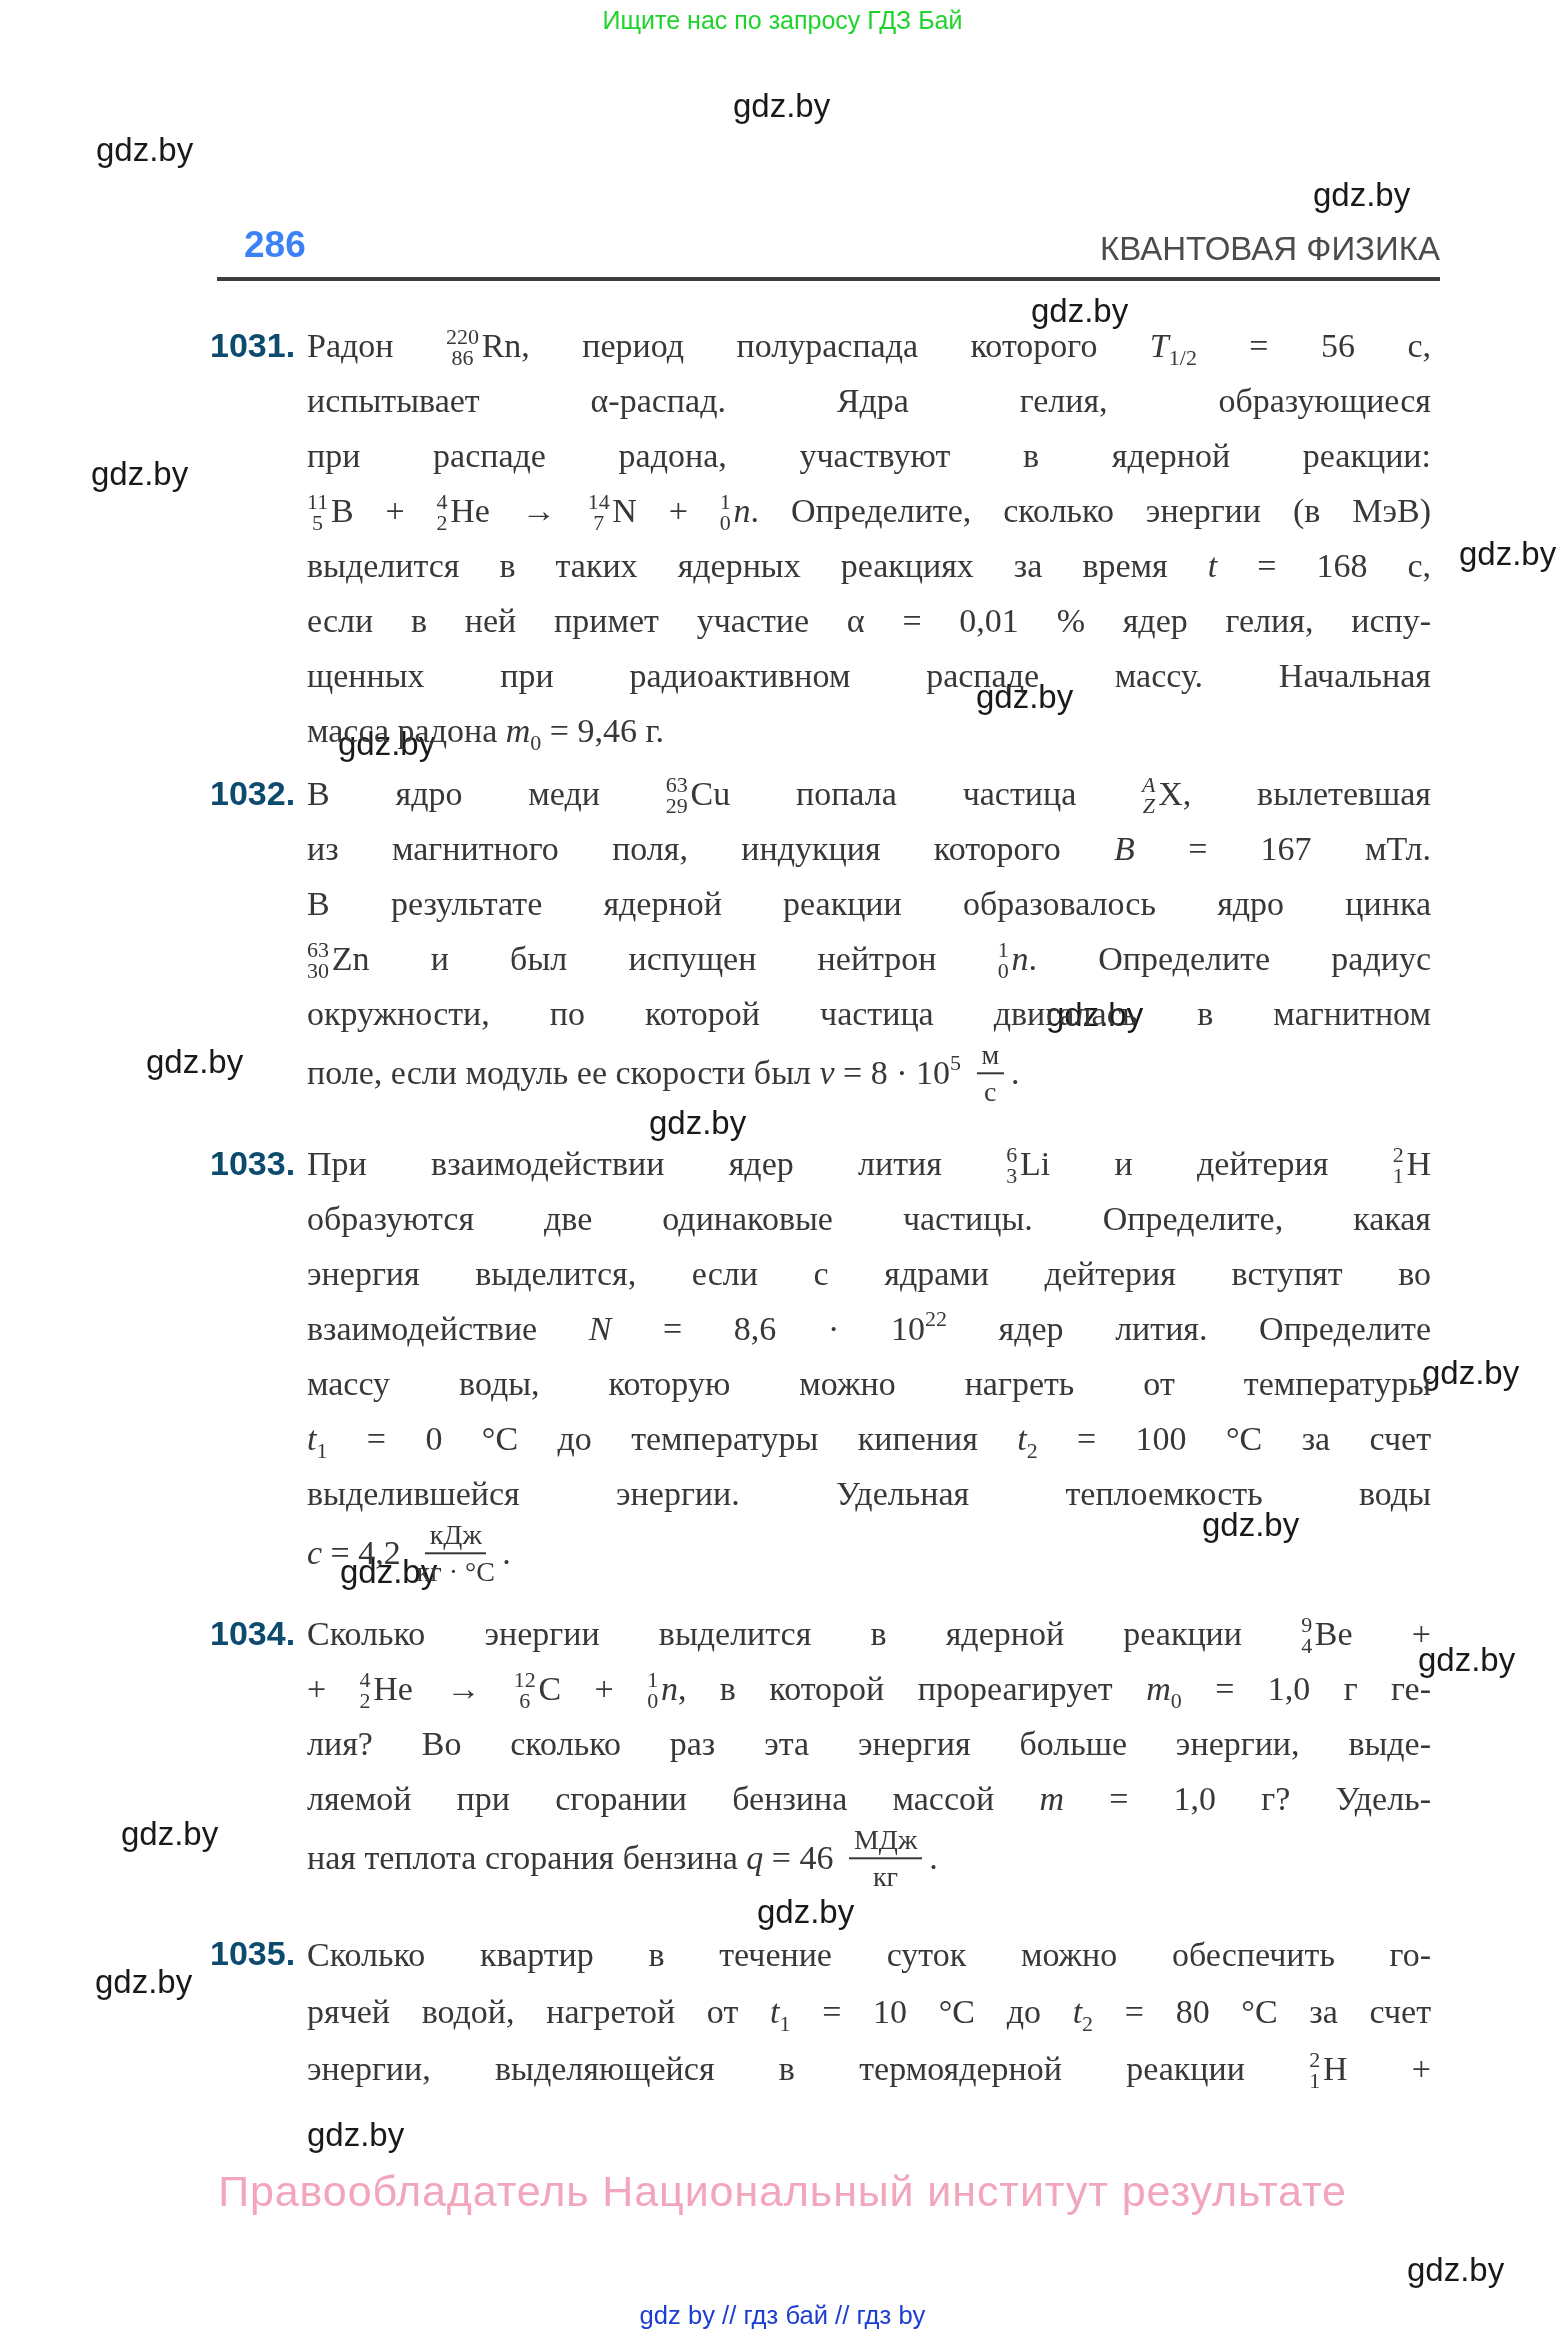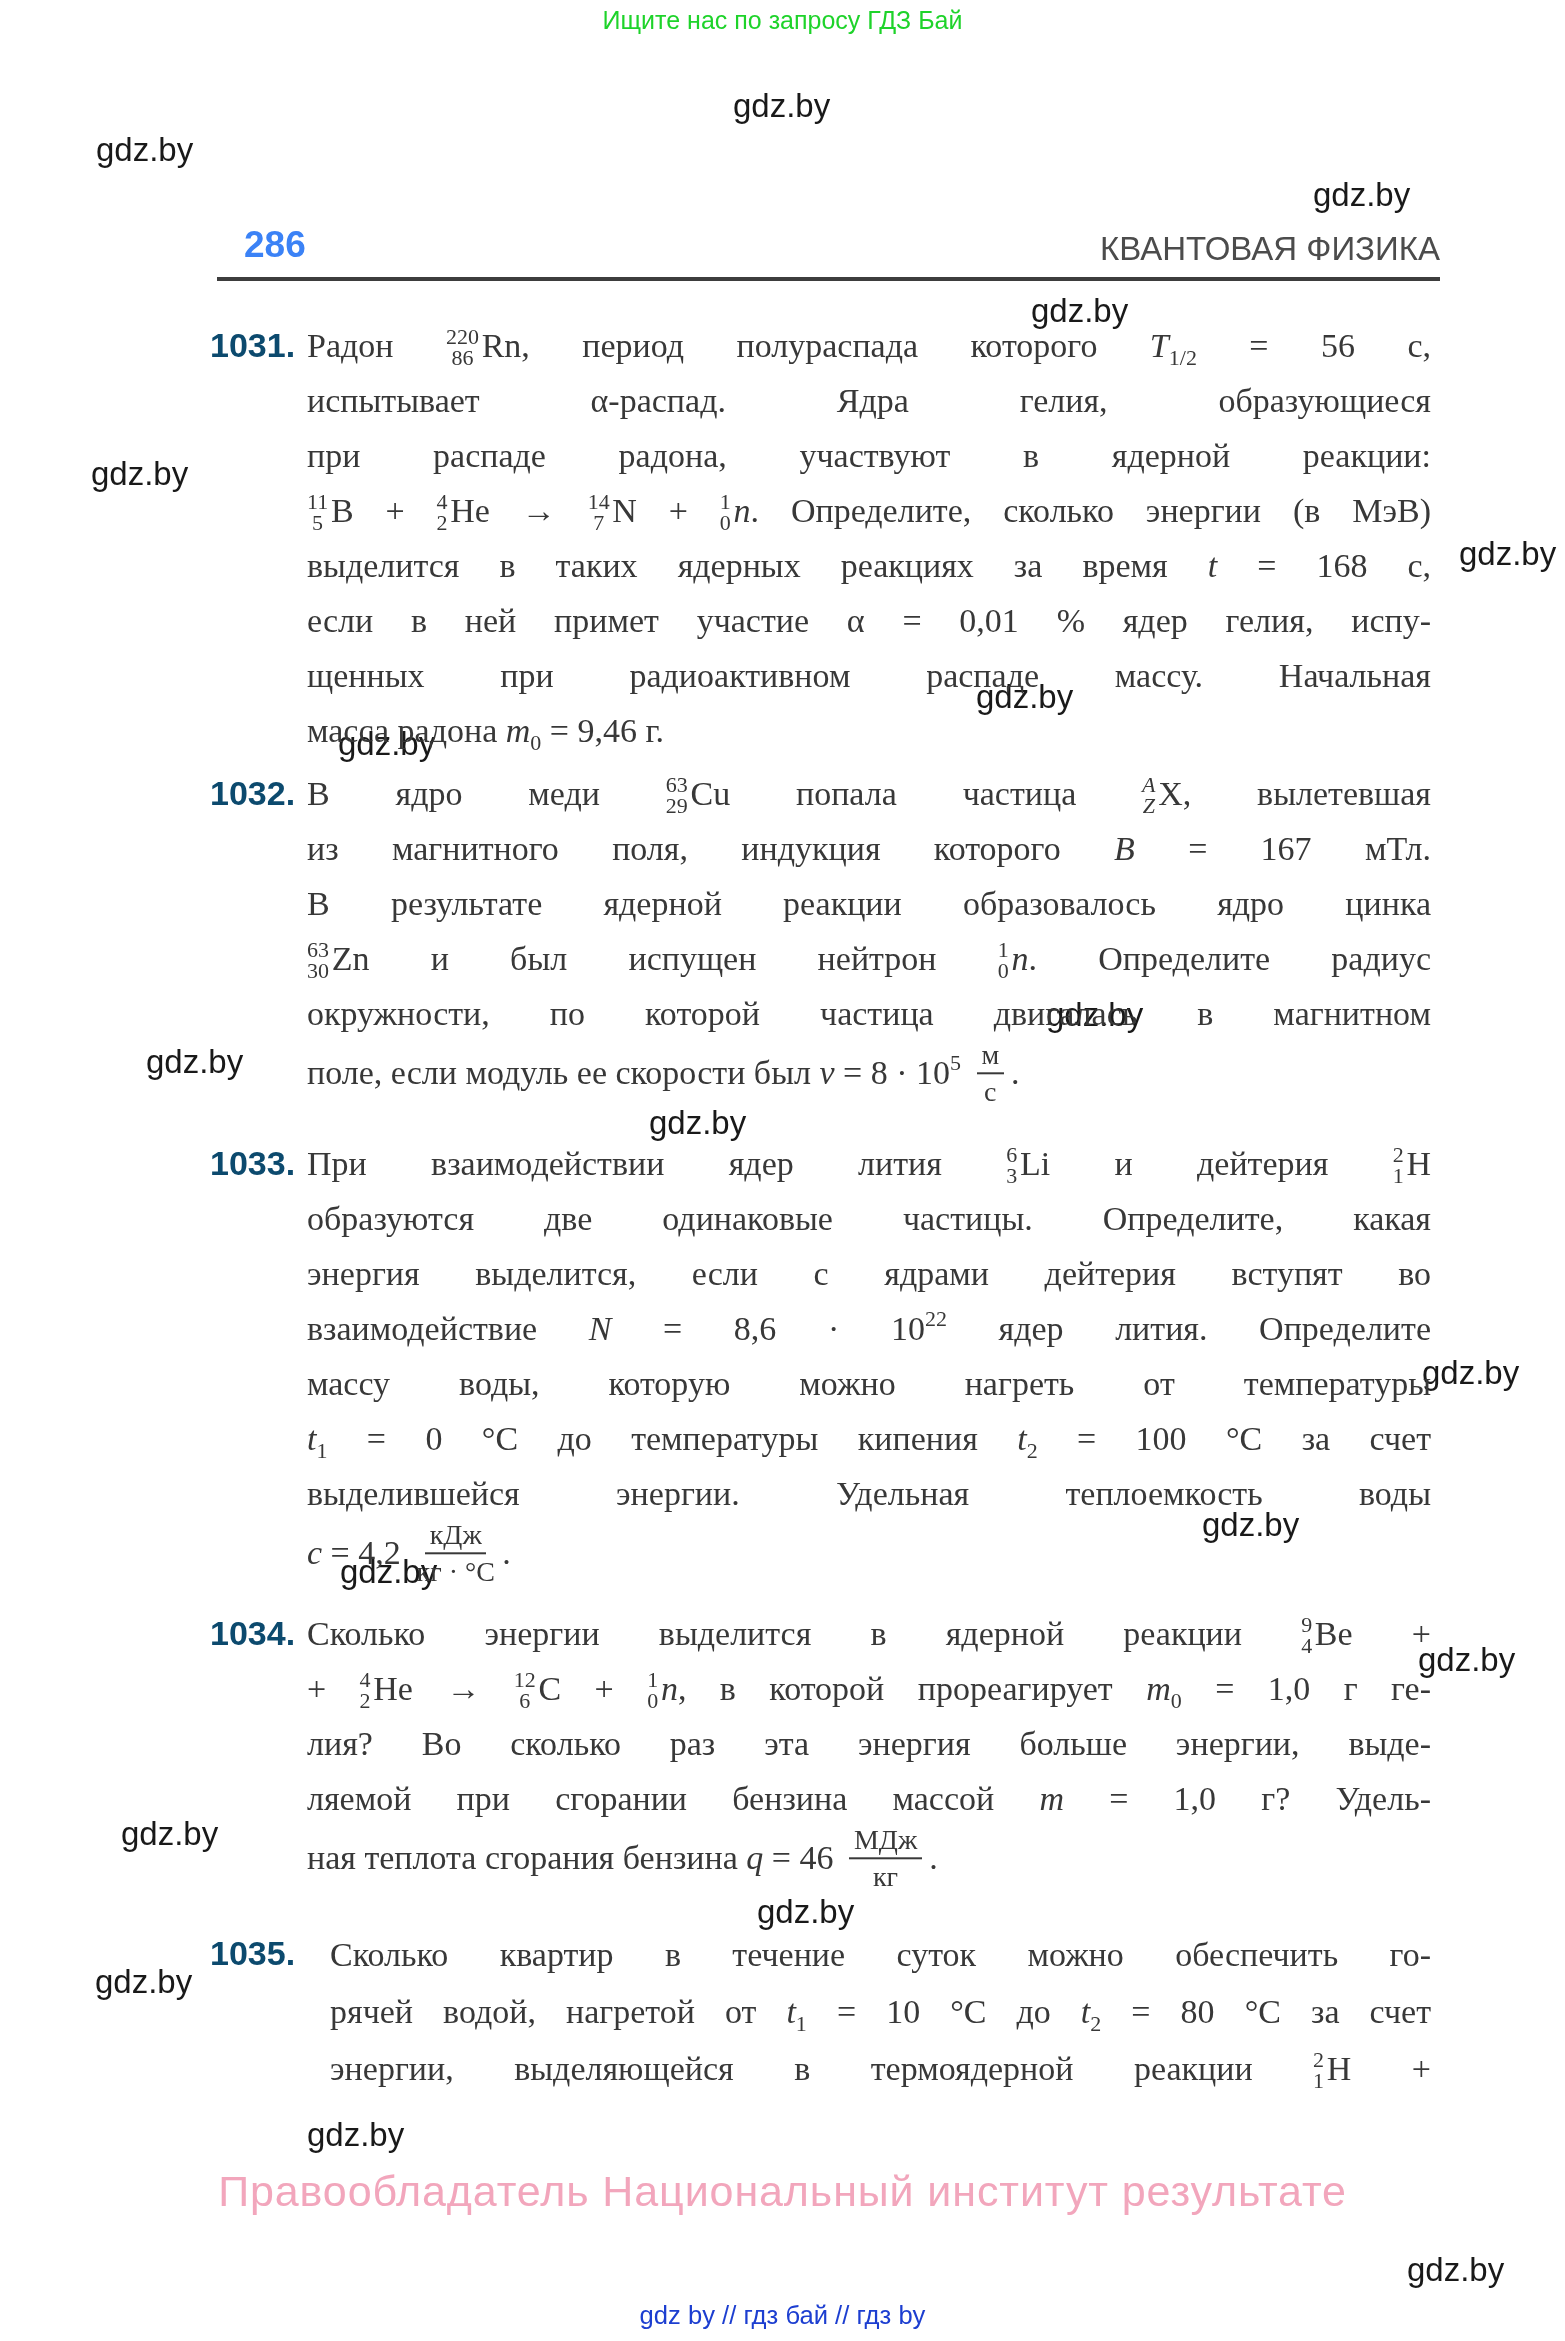--- a/index.html
+++ b/index.html
@@ -21,21 +21,21 @@
   .wm{position:absolute;font-family:"Liberation Sans",sans-serif;font-size:33px;
       color:#191919;white-space:nowrap;}
 
   
   .problem{position:absolute;left:210px;width:1221px;padding-left:97px;box-sizing:border-box;}
   #p0{top:318px;} #p1{top:766px;} #p2{top:1136px;} #p3{top:1606px;} #p4{top:1926px;}
   .pnum{position:absolute;left:0;top:0;font-family:"Liberation Sans",sans-serif;
         font-weight:bold;font-size:34px;color:#0c4a6e;line-height:55px;}
   .line{font-size:34px;line-height:55px;text-align:justify;text-align-last:justify;}
   .line.last{text-align-last:left;}
-  #p4 .line{line-height:57px;margin-left:23px;}
+  #p4 .line{line-height:57px;}
 
   
   .nuc{display:inline-flex;flex-direction:column;align-items:center;font-size:22px;
        line-height:21px;vertical-align:middle;margin-right:2.7px;transform:translateY(-1.8px);}
   .nuc.it{font-style:italic;}
   .nuc span{display:block;}
   .var{font-style:italic;}
   .line sub,.line sup{font-size:22px;line-height:0;}
   .line sub{vertical-align:-8.2px;}
   .line sup{vertical-align:13.7px;}

